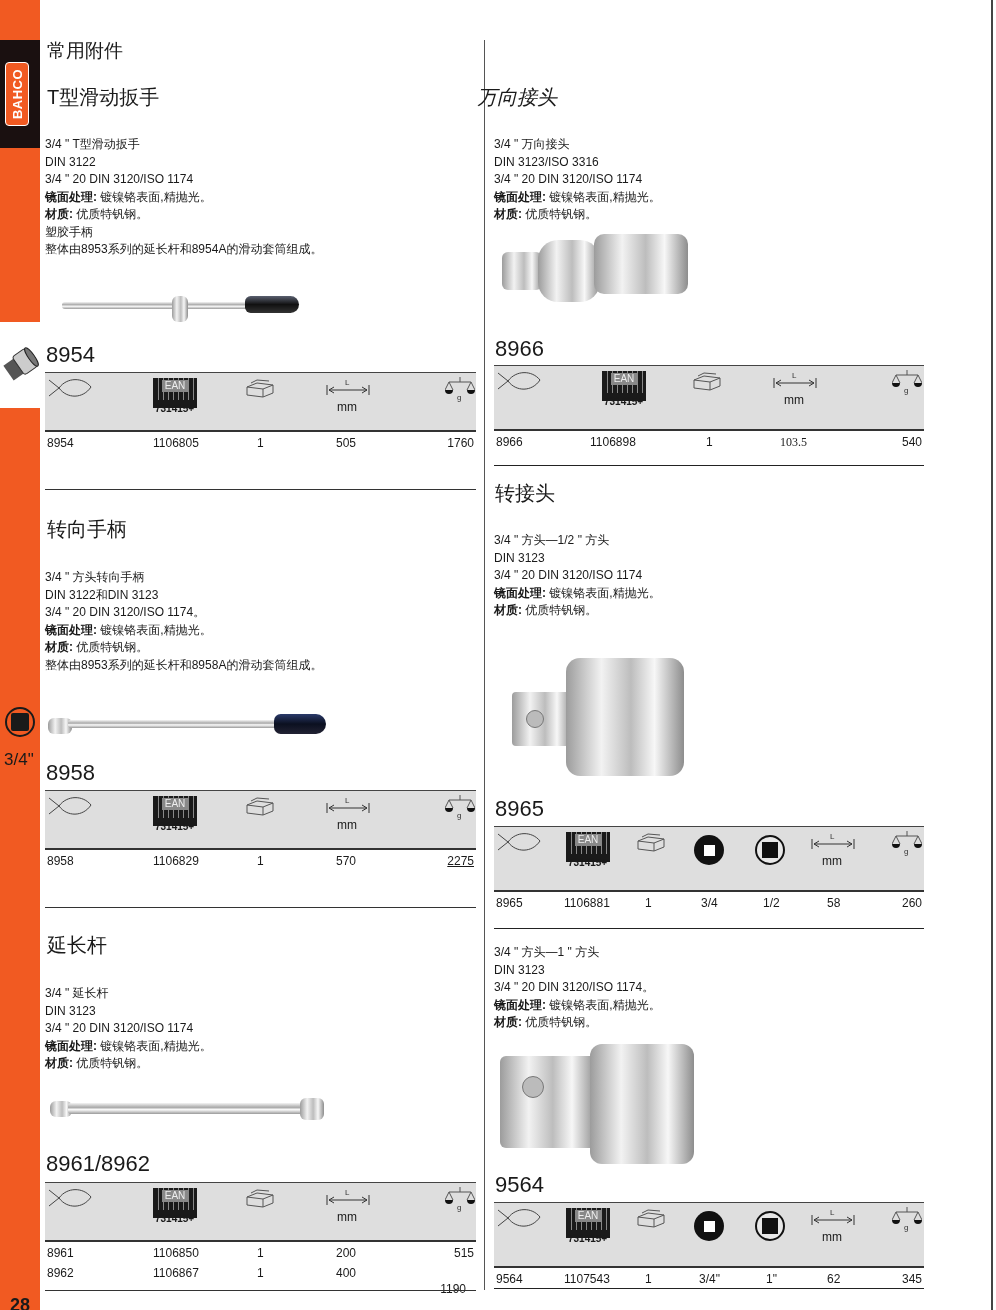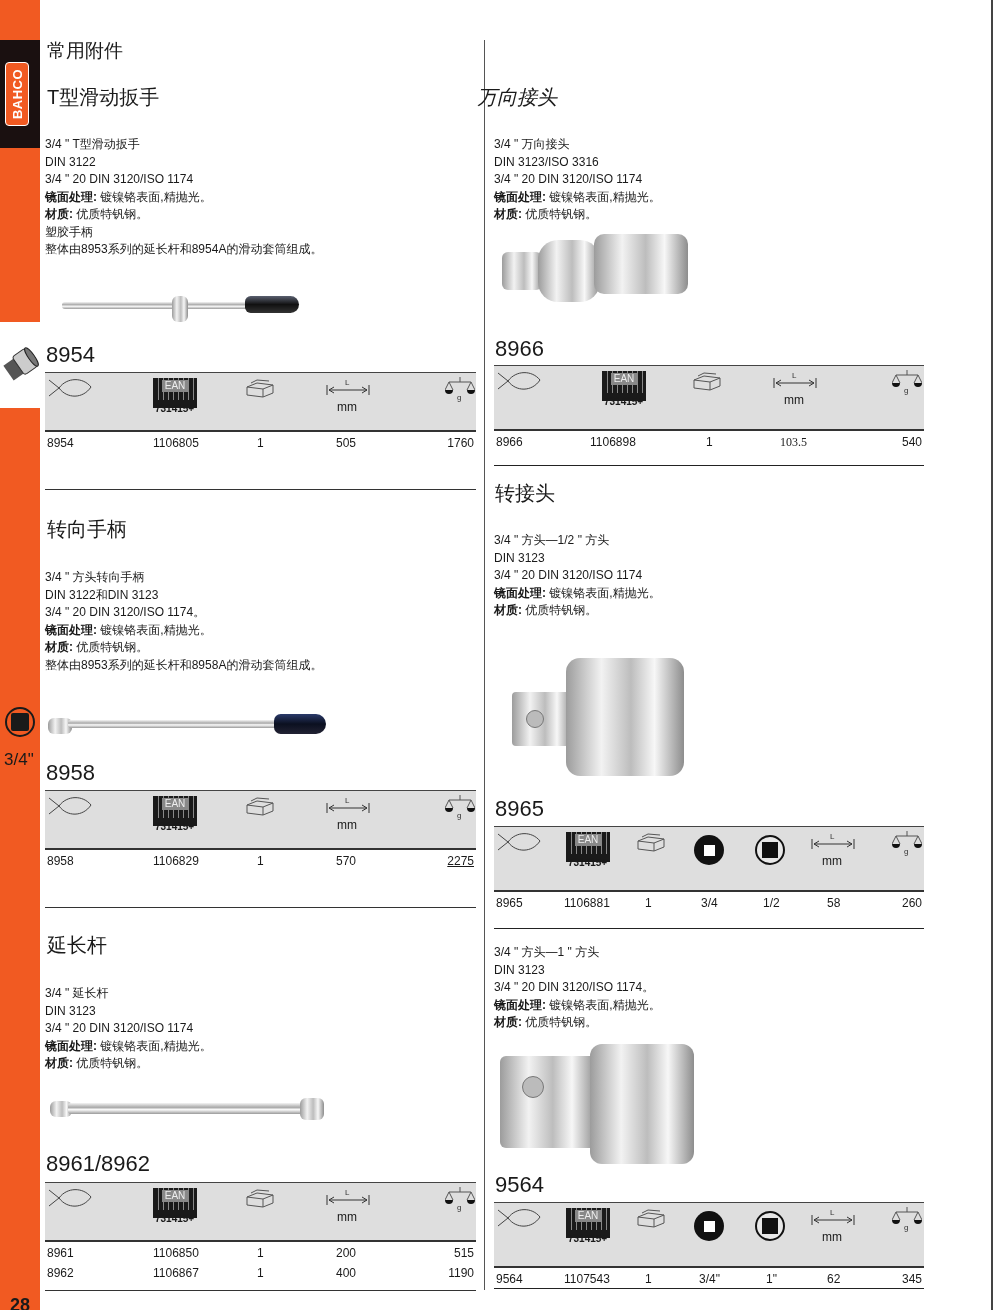--- a/index.html
+++ b/index.html
@@ -220,21 +220,21 @@
     <span class="cell" style="left:108px;">1106850</span>
     <span class="cell" style="left:212px;">1</span>
     <span class="cell" style="left:291px;">200</span>
     <span class="cell" style="right:2px;">515</span>
   </div>
   <div class="spec-row">
     <span class="cell" style="left:2px;">8962</span>
     <span class="cell" style="left:108px;">1106867</span>
     <span class="cell" style="left:212px;">1</span>
     <span class="cell" style="left:291px;">400</span>
-    <span class="cell" style="right:2px;">1190</span>
+    <span class="cell" style="right:10px;margin-top:16px;">1190</span>
   </div>
 </div>
 <div class="hr" style="left:45px; top:1290px; width:431px;"></div>
 
 <div class="block sec-title" style="left:477px; top:84px;font-style:italic;">万向接头</div>
 <div class="block desc" style="left:494px; top:136px;">
   <div>3/4 " 万向接头</div>
   <div>DIN 3123/ISO 3316</div>
   <div>3/4 " 20 DIN 3120/ISO 1174</div>
   <div><b>镜面处理:</b> <span>镀镍铬表面,精抛光。</span></div>

